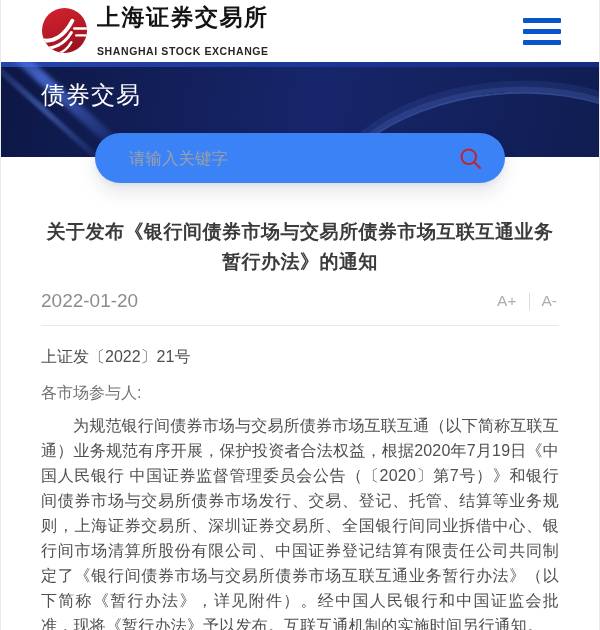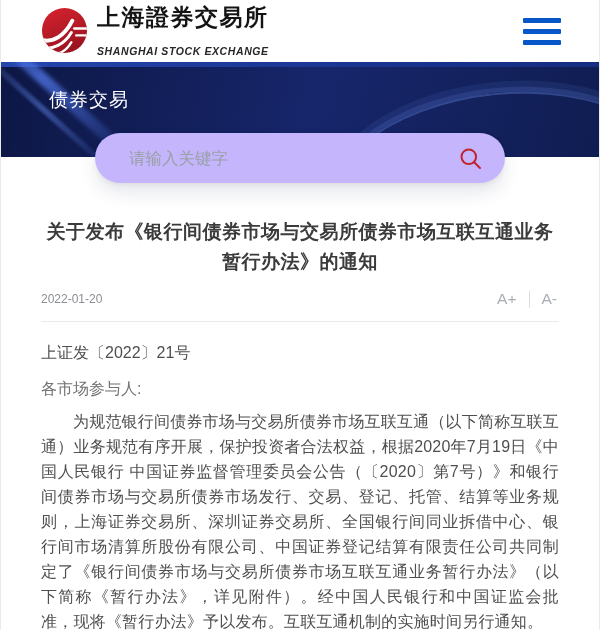--- a/index.html
+++ b/index.html
@@ -19,21 +19,21 @@
     padding:0 38px 0 40px;background:#fff;
   }
   .logo{display:flex;align-items:center;gap:9px;cursor:pointer;}
   .logo-mark{flex:0 0 auto;display:block;}
   .logo-text{display:flex;flex-direction:column;}
   .logo-cn{
     font-family:"DejaVu Serif","Liberation Serif",serif;
     font-weight:bold;font-size:23px;line-height:1.05;color:#141414;letter-spacing:1.5px;
   }
   .logo-en{
-    font-size:10.5px;font-weight:bold;color:#262626;letter-spacing:0.6px;margin-top:16px;font-style:italic;
+    font-size:10.5px;font-weight:bold;color:#262626;letter-spacing:0.6px;margin-top:16px;
   }
   .menu-btn{
     background:none;border:none;padding:4px 0;margin:0;cursor:pointer;
     display:flex;flex-direction:column;gap:6px;
   }
   .menu-btn span{display:block;width:38px;height:5px;border-radius:1px;background:#0857c8;}
 
   
   .banner{
     position:relative;height:95px;overflow:hidden;
@@ -56,46 +56,46 @@
     filter:blur(1px);
   }
   .swoosh{
     position:absolute;right:-90px;bottom:-58px;width:380px;height:120px;
     border-radius:50% 50% 0 0/100% 100% 0 0;
     border-top:2px solid rgba(110,145,235,0.35);
     box-shadow:0 -6px 0 -1px rgba(100,135,230,0.18), 0 -13px 0 -2px rgba(95,130,225,0.12);
     transform:rotate(-6deg);pointer-events:none;
   }
   .banner-title{
-    position:relative;margin:8px;padding:17px 16px 0 40px;
-    color:#ffffff;font-size:19px;font-weight:500;letter-spacing:1px;z-index:2;
+    position:relative;margin:0;padding:17px 16px 0 40px;
+    color:#ffffff;font-size:24px;font-weight:500;letter-spacing:1px;z-index:2;
   }
 
   
   .search-pill{
     position:absolute;top:133px;left:50%;transform:translateX(-50%);
-    width:410px;height:50px;box-sizing:border-box;background:#c4b5fd;border-radius:26px;
+    width:410px;height:50px;box-sizing:border-box;background:#3b82f6;border-radius:26px;
     box-shadow:0 10px 18px rgba(20,30,80,0.10),0 2px 5px rgba(0,0,0,0.06);
     display:flex;align-items:center;padding:0 20px 0 32px;z-index:6;
   }
   .search-input{
     flex:1;border:none;outline:none;background:transparent;
     font-size:16.5px;color:#333;font-family:inherit;
   }
   .search-input::placeholder{color:#9aa0a6;}
   .search-btn{background:none;border:none;padding:2px;margin:0;cursor:pointer;display:flex;}
 
   
   .main{padding:0 40px;}
   .article-title{
     margin:60px 0 0;font-size:19px;line-height:30px;font-weight:bold;
     color:#3b3b3b;text-align:center;letter-spacing:0.5px;
   }
   .meta-row{display:flex;justify-content:space-between;align-items:center;margin-top:13px;}
-  .article-date{color:#8a8d92;font-size:12px;}
+  .article-date{color:#8a8d92;font-size:19px;}
   .font-controls{display:flex;align-items:center;font-size:15.5px;color:#a9aeb5;}
   .fc-btn{cursor:pointer;padding:0 2px;}
   .fc-sep{width:1px;height:17px;background:#dcdcdc;margin:0 10px;}
   .divider{border:none;border-top:1px solid #e9e9e9;margin:13px 0 0;}
   .doc-number{margin-top:21px;font-size:16px;color:#4f4f4f;}
   .salutation{margin:15px 0 0;font-size:16px;color:#737373;}
   .body-text{
     margin:9px 0 0;font-size:16px;line-height:25px;color:#4f4f4f;
     text-align:justify;text-indent:2em;letter-spacing:0.2px;
   }
@@ -120,21 +120,21 @@
         <circle cx="24" cy="24" r="23" fill="url(#lgrad)"></circle>
         <g clip-path="url(#lclip)" fill="none" stroke="#ffffff" stroke-linecap="round">
           <path d="M2 34 C 12 36 24 30 32 14" stroke-width="4"></path>
           <path d="M0 42 C 12 44 24 38 31 26" stroke-width="3"></path>
           <path d="M12 49 C 20 48 27 43 31 36" stroke-width="2.5"></path>
           <path d="M34 22 L 47 22" stroke-width="2.5"></path>
           <path d="M36 29 L 47 29" stroke-width="2.5"></path>
         </g>
       </svg>
       <div class="logo-text">
-        <span class="logo-cn">上海證券交易所</span>
+        <span class="logo-cn">上海证券交易所</span>
         <span class="logo-en">SHANGHAI STOCK EXCHANGE</span>
       </div>
     </div>
     <button class="menu-btn" aria-label="menu">
       <span></span>
       <span></span>
       <span></span>
     </button>
   </header>
 

